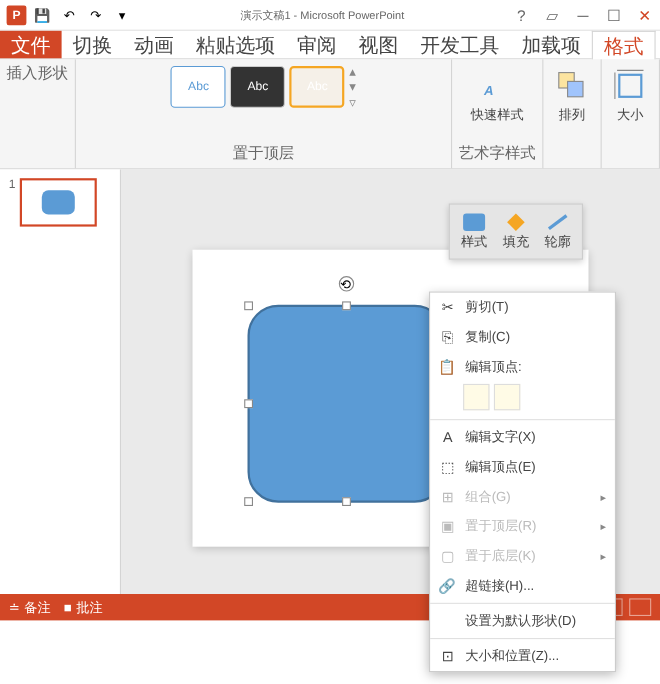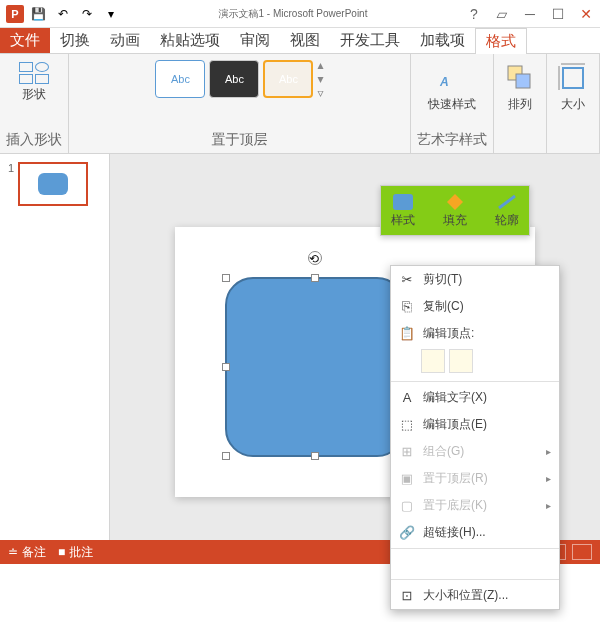--- a/index.html
+++ b/index.html
@@ -5,21 +5,21 @@
 *{margin:0;padding:0;box-sizing:border-box;font-family:"Microsoft YaHei",sans-serif;font-size:12px}
 body{background:#fff;width:600px;height:622px;overflow:hidden;position:relative}
 .titlebar{height:28px;background:#fff;border-bottom:1px solid #ddd;display:flex;align-items:center;padding:0 4px}
 .qat{display:flex;gap:2px;align-items:center}
 .qat-btn{width:22px;height:22px;display:flex;align-items:center;justify-content:center;cursor:pointer}
 .p-icon{width:18px;height:18px;background:#d24726;color:#fff;display:flex;align-items:center;justify-content:center;font-weight:bold;font-size:11px;border-radius:2px}
 .title{flex:1;text-align:center;color:#666;font-size:10px}
 .winbtns{display:flex;gap:8px;color:#666}
 .winbtn{width:20px;height:20px;display:flex;align-items:center;justify-content:center;cursor:pointer;font-size:14px}
 .tabs{height:26px;background:#fff;display:flex;border-bottom:1px solid #d4d4d4}
-.tab{padding:0 10px;display:flex;align-items:center;color:#444;cursor:pointer;font-size:15px}
+.tab{padding:0 10px;display:flex;align-items:center;color:#444;cursor:pointer;font-size:18px}
 .tab.file{background:#d24726;color:#fff}
 .tab.active{background:#fff;color:#d24726;border:1px solid #d4d4d4;border-bottom:none;margin-bottom:-1px}
 .ribbon{height:100px;background:#f5f5f5;border-bottom:1px solid #d4d4d4;display:flex}
 .group{border-right:1px solid #d4d4d4;padding:4px 6px;display:flex;flex-direction:column;justify-content:space-between;align-items:center}
 .group-label{font-size:14px;color:#666;text-align:center}
 .shape-gallery{display:flex;gap:4px;align-items:center}
 .shape-sample{width:50px;height:38px;border:1px solid #ccc;border-radius:4px;display:flex;align-items:center;justify-content:center;font-size:11px;cursor:pointer}
 .shape-sample.selected{border:2px solid #f5a623;background:#f5f0e8}
 .ss1{background:#fff;color:#5b9bd5;border-color:#5b9bd5}
 .ss2{background:#333;color:#fff}
@@ -34,21 +34,21 @@
 .thumb-shape{width:30px;height:22px;background:#5b9bd5;border-radius:6px}
 .canvas{flex:1;position:relative;display:flex;align-items:center;justify-content:center}
 .slide{width:360px;height:270px;background:#fff;box-shadow:0 2px 8px rgba(0,0,0,.2);position:relative;margin-top:30px}
 .shape{position:absolute;left:50px;top:50px;width:180px;height:180px;background:#5b9bd5;border:2px solid #41719c;border-radius:28px}
 .handle{width:8px;height:8px;background:#fff;border:1px solid #888;position:absolute}
 .rotate{width:14px;height:14px;border:1px solid #888;border-radius:50%;background:#fff;position:absolute;left:50%;top:-28px;transform:translateX(-50%)}
 .statusbar{height:24px;background:#d24726;display:flex;align-items:center;color:#fff;padding:0 8px;gap:12px;font-size:11px}
 .sb-btn{display:flex;align-items:center;gap:4px;cursor:pointer}
 .sb-right{margin-left:auto;display:flex;gap:6px;align-items:center}
 .view-btn{width:20px;height:16px;border:1px solid rgba(255,255,255,.5);cursor:pointer}
-.mini-toolbar{position:absolute;right:70px;top:185px;background:#84cc16;border:1px solid #ccc;box-shadow:0 2px 6px rgba(0,0,0,.2);display:flex;padding:4px;gap:16px;z-index:5}
+.mini-toolbar{position:absolute;right:70px;top:185px;background:#e5e5e5;border:1px solid #ccc;box-shadow:0 2px 6px rgba(0,0,0,.2);display:flex;padding:4px;gap:2px;z-index:5}
 .mini-btn{display:flex;flex-direction:column;align-items:center;padding:2px 6px;cursor:pointer;font-size:11px;color:#444}
 .context-menu{position:absolute;right:40px;top:265px;width:170px;background:#fff;border:1px solid #ccc;box-shadow:0 3px 10px rgba(0,0,0,.3);z-index:10}
 .cm-item{display:flex;align-items:center;gap:8px;padding:5px 8px;color:#444;cursor:pointer;font-size:12px}
 .cm-item.disabled{color:#bbb}
 .cm-icon{width:16px;height:16px;display:flex;align-items:center;justify-content:center;font-size:13px}
 .cm-sep{height:1px;background:#e0e0e0;margin:2px 0}
 .paste-opts{display:flex;gap:4px;padding:2px 8px 6px 30px}
 .paste-opt{width:24px;height:24px;border:1px solid #ddd;background:#fffbe6;cursor:pointer}
 .section{font-weight:normal;cursor:default}
 .arrow{margin-left:auto;color:#888;font-size:10px}
@@ -86,31 +86,20 @@
   <div class="tab">粘贴选项</div>
   <div class="tab">审阅</div>
   <div class="tab">视图</div>
   <div class="tab">开发工具</div>
   <div class="tab">加载项</div>
   <div class="tab active">格式</div>
 </div>
 
 <div class="ribbon">
   <div class="group">
-    <div class="insert-shapes">
-      <div class="big-btn">
-        <div class="shape-grid">
-            <div class="sg"></div>
-            <div class="sg" style="border-radius:50%"></div>
-            <div class="sg"></div>
-            <div class="sg"></div>
-          </div>
-        <span>形状</span>
-      </div>
-    </div>
     <div class="group-label">插入形状</div>
   </div>
   <div class="group" style="flex:1">
     <div class="shape-gallery">
       <div class="shape-sample ss1">Abc</div>
       <div class="shape-sample ss2">Abc</div>
       <div class="shape-sample ss3 selected">Abc</div>
       <div style="display:flex;flex-direction:column;color:#888;font-size:9px">
           <span>▴</span>
           <span>▾</span>
@@ -247,20 +236,21 @@
       <span>置于底层(K)</span>
       <span class="arrow">▸</span>
     </div>
   <div class="cm-item">
       <span class="cm-icon">🔗</span>
       <span>超链接(H)...</span>
     </div>
   <div class="cm-sep"></div>
   <div class="cm-item">
       <span class="cm-icon"></span>
+      <span>设置为默认形状(D)</span>
     </div>
   <div class="cm-sep"></div>
   <div class="cm-item">
       <span class="cm-icon">⊡</span>
       <span>大小和位置(Z)...</span>
     </div>
 
 </div>
 
 </body></html>

